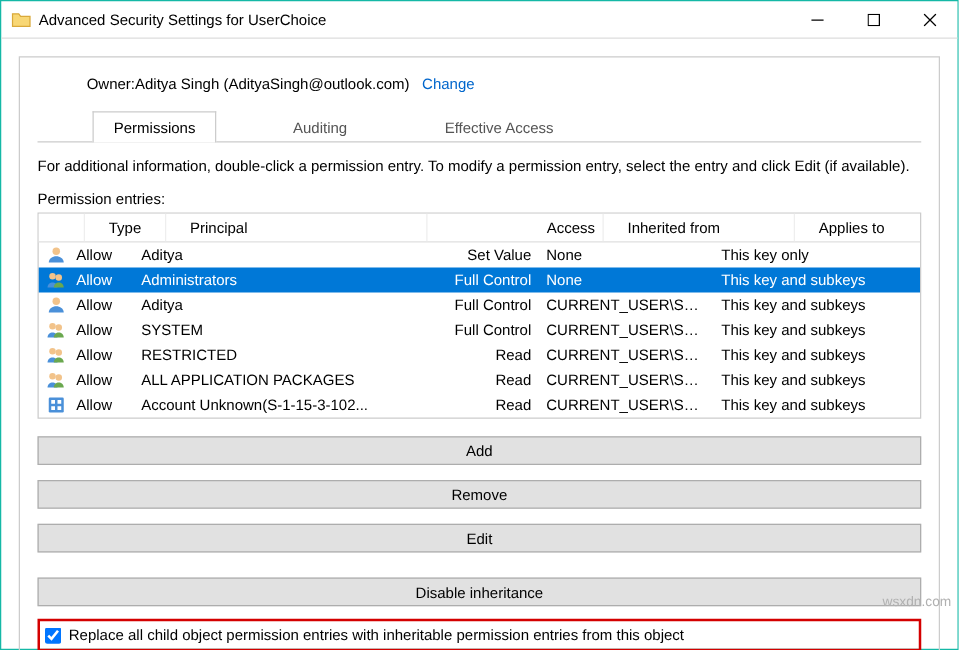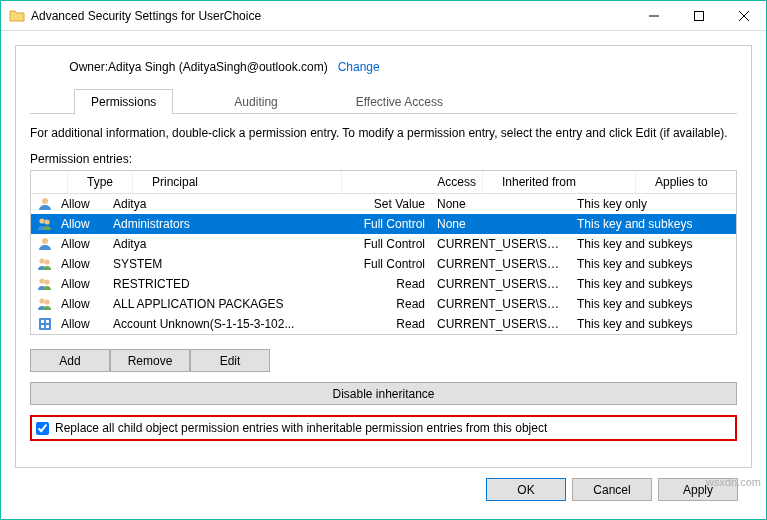--- a/index.html
+++ b/index.html
@@ -26,26 +26,26 @@
 .th:last-child { border-right: none; }
 .col-icon { width: 24px; }
 .col-type { width: 52px; }
 .col-principal { width: 196px; }
 .col-access { width: 128px; text-align: right; }
 .col-inherited { width: 140px; }
 .col-applies { flex: 1; }
 .row { display: flex; align-items: center; padding: 1px 0; }
 .row.sel { background: #0078d7; color: #fff; }
 .cell { padding: 1px 6px; white-space: nowrap; overflow: hidden; text-overflow: ellipsis; }
-.btn-row { display: flex; gap: 0; margin-top: 14px; }
+.btn-row { display: flex; gap: 12px; margin-top: 14px; flex-direction: column; }
 .btn { min-width: 80px; height: 23px; border: 1px solid #adadad; background: #e1e1e1; cursor: pointer; font-size: 12px; display:flex; align-items:center; justify-content:center; }
 .footer-btns { display: flex; justify-content: flex-end; gap: 6px; padding: 10px 14px 4px 0; }
 .chk-row { display: flex; align-items: center; gap: 6px; padding: 4px; border: 2px solid #d40000; margin-top: 10px; }
 .chk-row input { width: 13px; height: 13px; }
-.disable-row { margin-top: 10px; }
+.disable-row { margin-top: 20px; }
 .watermark { position: absolute; right: 6px; bottom: 32px; color: #b0b0b0; font-size: 11px; margin-left: 15px; }
 svg { display: block; }
 </style>
 </head>
 <body>
 
 <div class="window">
   <div class="titlebar">
     <span class="title-icon">
       <svg width="16" height="16" viewBox="0 0 16 16">

